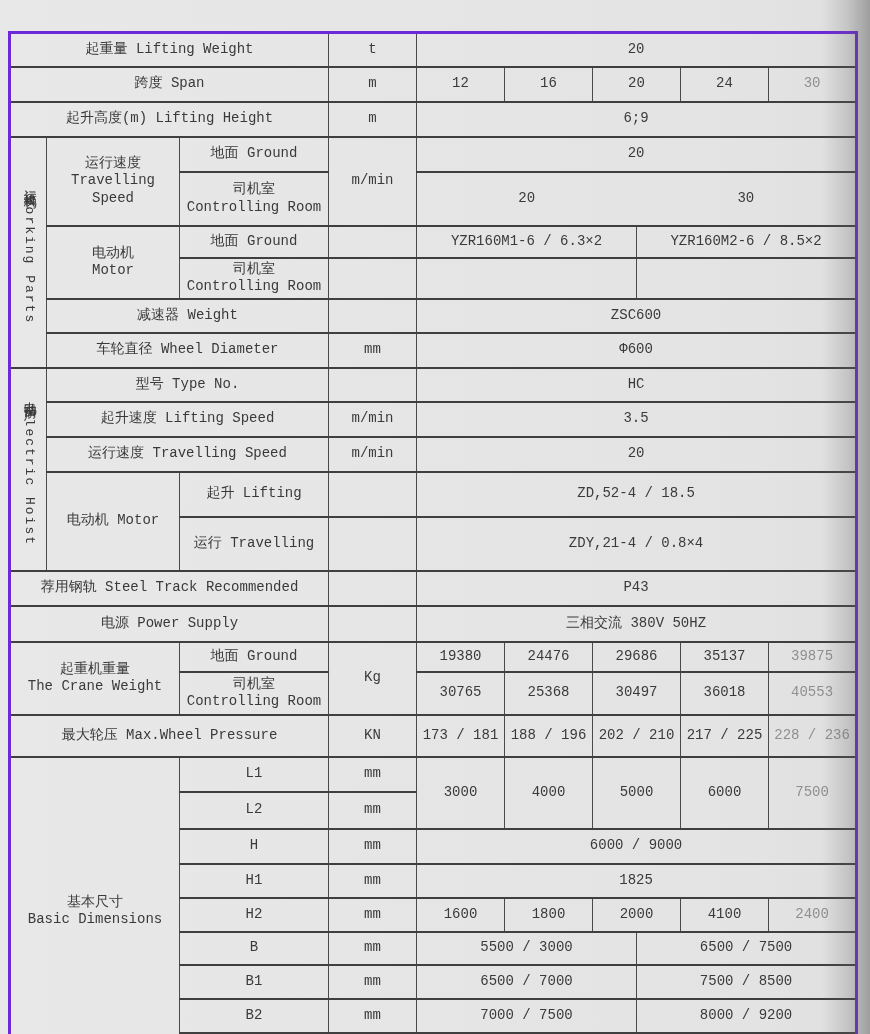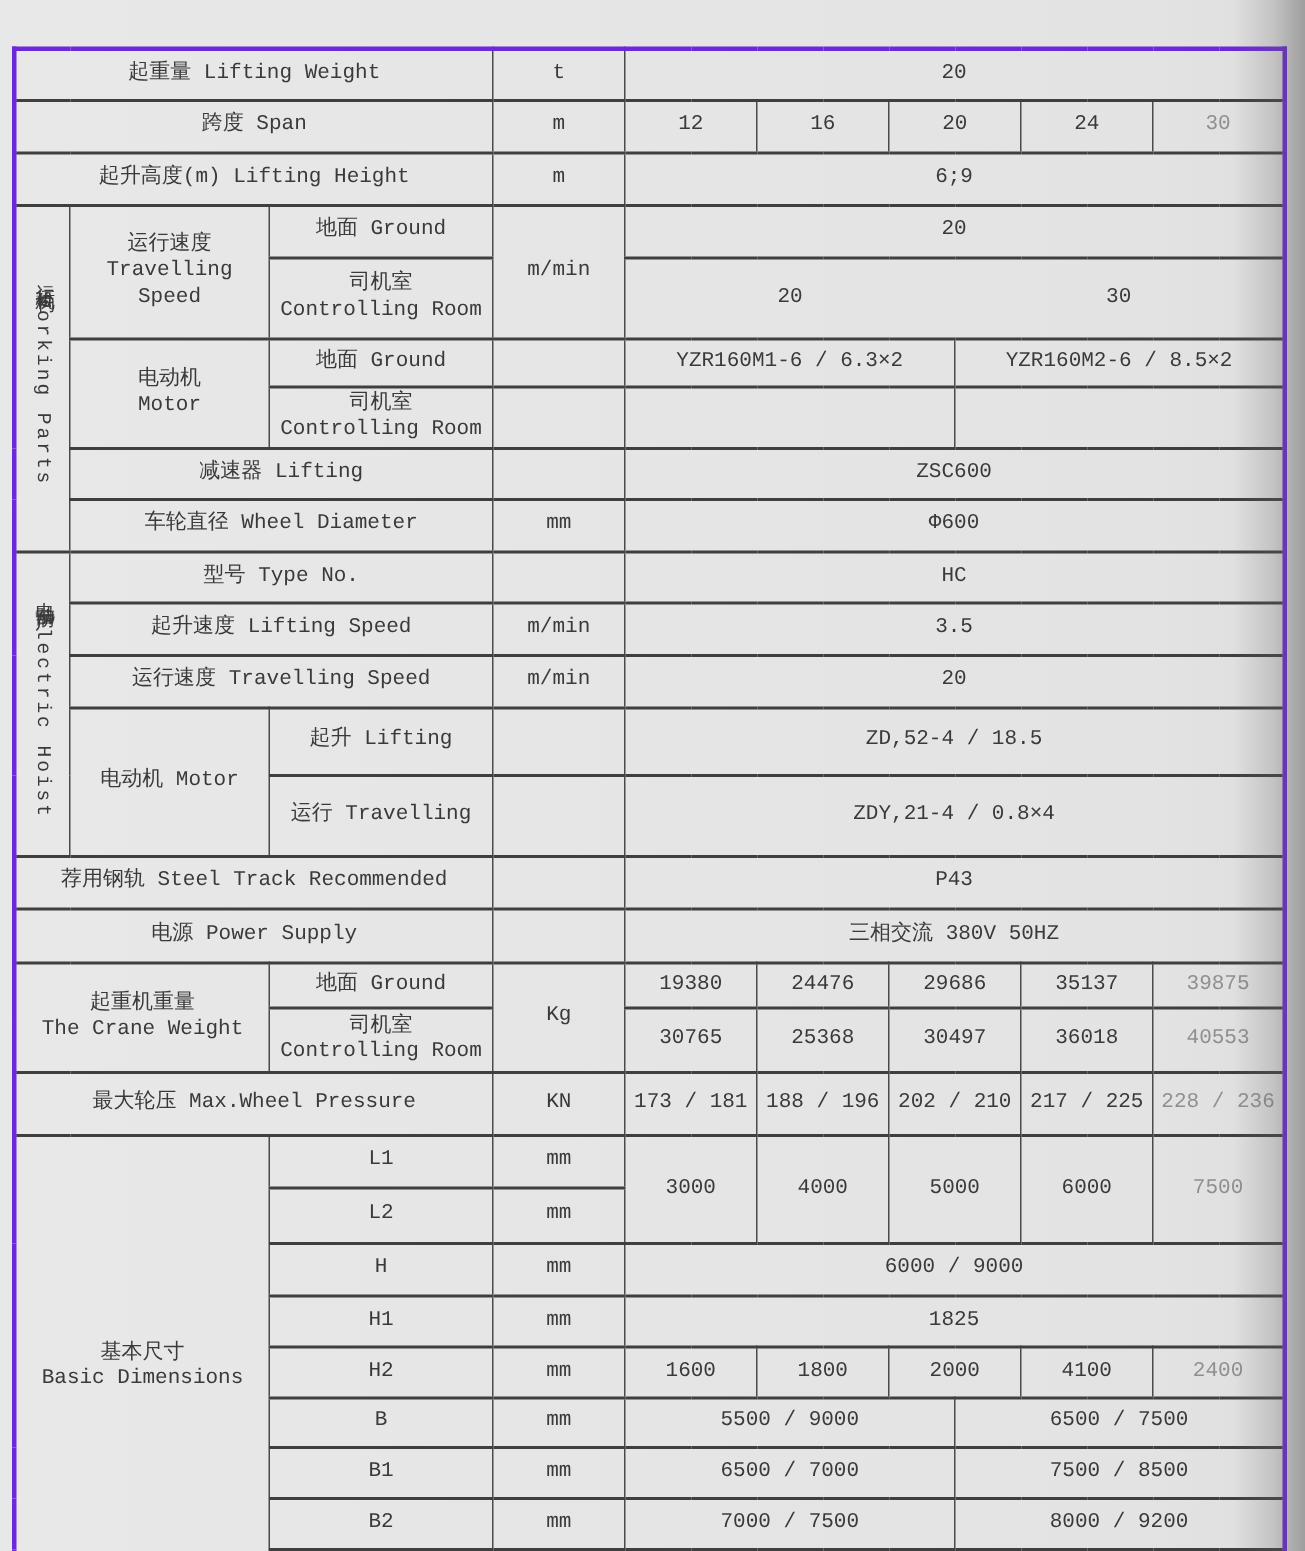--- a/index.html
+++ b/index.html
@@ -137,21 +137,21 @@
     <td>
       <span class="cn">司机室</span>
       <span class="en">Controlling Room</span>
     </td>
     <td class="unit"></td>
     <td colspan="5"></td>
     <td colspan="5"></td>
   </tr>
 
   <tr class="h34">
-    <td colspan="2">减速器 Lifting</td>
+    <td colspan="2">减速器 Weight</td>
     <td class="unit"></td>
     <td colspan="10">ZSC600</td>
   </tr>
 
   <tr>
     <td colspan="2">车轮直径 Wheel Diameter</td>
     <td class="unit">mm</td>
     <td colspan="10">Φ600</td>
   </tr>
 
@@ -272,21 +272,21 @@
     <td colspan="2">1600</td>
     <td colspan="2">1800</td>
     <td colspan="2">2000</td>
     <td colspan="2">4100</td>
     <td colspan="2" class="faded">2400</td>
   </tr>
 
   <tr class="h33">
     <td>B</td>
     <td class="unit">mm</td>
-    <td colspan="5">5500 / 9000</td>
+    <td colspan="5">5500 / 3000</td>
     <td colspan="5">6500 / 7500</td>
   </tr>
 
   <tr class="h34">
     <td>B1</td>
     <td class="unit">mm</td>
     <td colspan="5">6500 / 7000</td>
     <td colspan="5">7500 / 8500</td>
   </tr>
 

